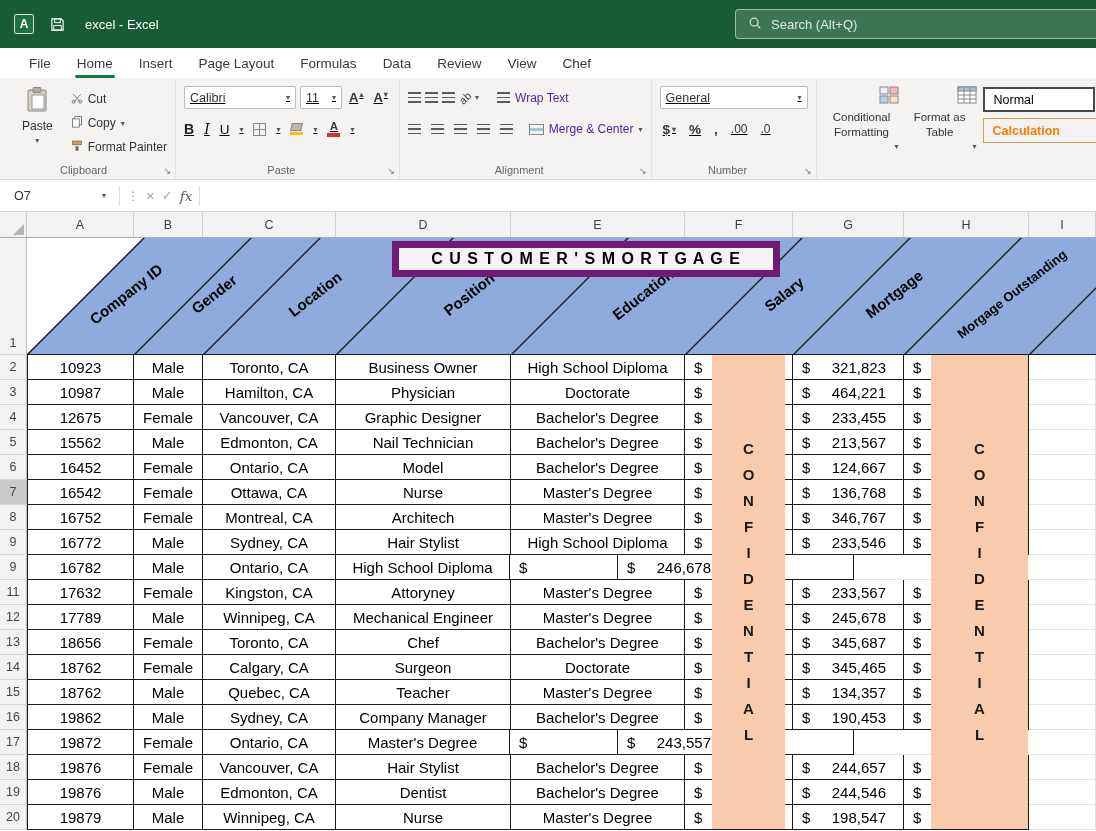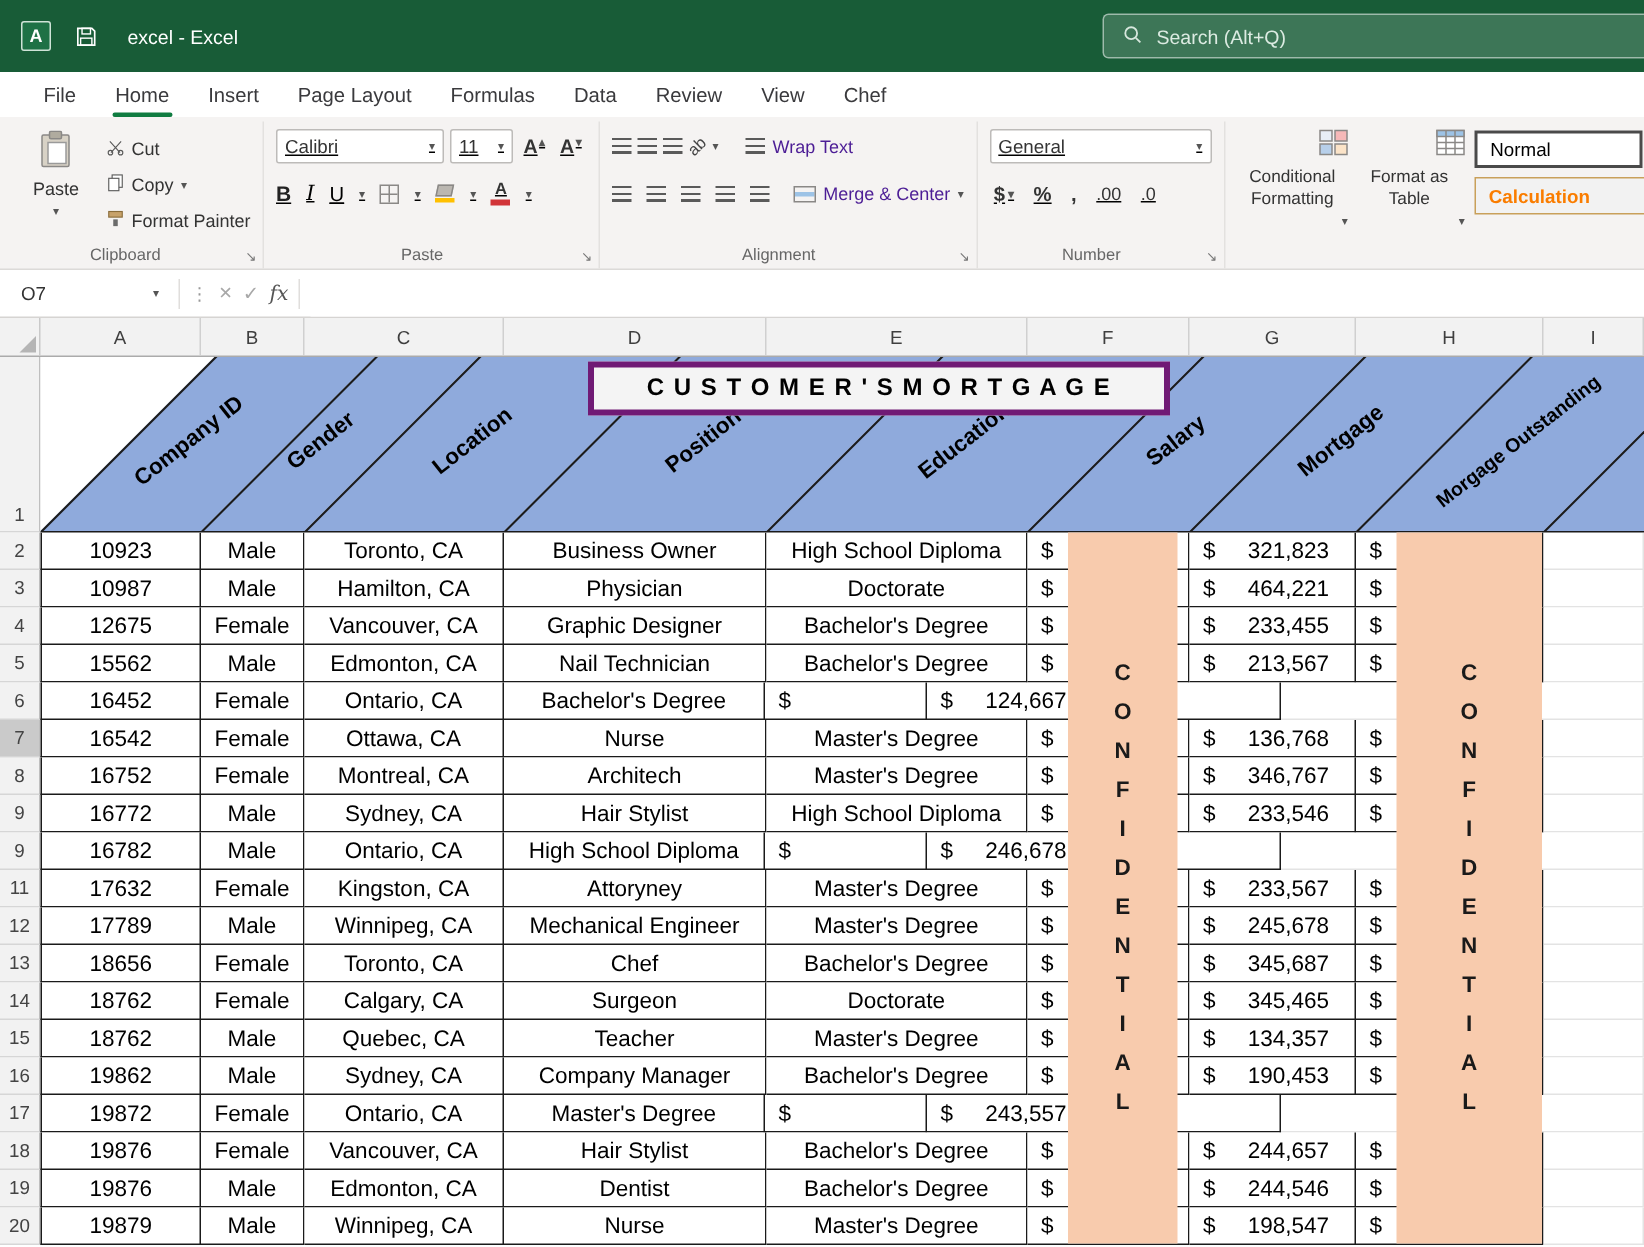--- a/index.html
+++ b/index.html
@@ -102,21 +102,21 @@
   .cell.cA { border-left:1px solid #1a1a1a; }
   .cell.cI { border-right:1px solid #E3E3E3; border-bottom:1px solid #E3E3E3; }
   .cur { justify-content:flex-start; padding-left:9px; }
   .acct { justify-content:space-between; padding:0 17px 0 9px; }
 
   
   .diag { position:relative; flex:1; overflow:hidden; background:#fff; border-bottom:1px solid #1a1a1a; }
   .skew { position:absolute; bottom:0; height:117px; background:#8FAADC; border-left:2px solid #1b1b1b; transform:skewX(-45deg); transform-origin:0 100%; z-index:1; }
   .diag-label { position:absolute; z-index:2; white-space:nowrap; font-weight:700; font-size:15px; color:#000; transform:translate(-50%,-50%) rotate(-38deg); }
   .diag-label.small { font-size:13px; }
-  .titlebox { position:absolute; left:365px; top:3px; width:388px; height:36px; background:#F4F4F4; border:4px solid #701a75; z-index:3; display:flex; align-items:center; justify-content:center; font-weight:700; font-size:16px; letter-spacing:1px; color:#000; }
+  .titlebox { position:absolute; left:365px; top:3px; width:388px; height:36px; background:#F4F4F4; border:7px solid #701a75; z-index:3; display:flex; align-items:center; justify-content:center; font-weight:700; font-size:16px; letter-spacing:1px; color:#000; }
 
   
   .confidential { position:absolute; top:117px; height:474px; background:#F8CBAD; z-index:5; display:flex; flex-direction:column; align-items:center; justify-content:center; }
   .conf-f { left:712px; width:73px; }
   .conf-h { left:931px; width:97px; }
   .conf-letter { font-size:15px; font-weight:700; color:#1a1a1a; line-height:26px; }
 </style>
 </head>
 <body>
 
@@ -443,20 +443,21 @@
               <span>213,567</span>
             </div>
             <div class="cell cH cur">$</div>
             <div class="cell cI"></div>
           </div>
           <div class="grow">
             <div class="rowhead">6</div>
             <div class="cell cA">16452</div>
             <div class="cell cB">Female</div>
             <div class="cell cC">Ontario, CA</div>
+            <div class="cell cD">Model</div>
             <div class="cell cE">Bachelor's Degree</div>
             <div class="cell cF cur">$</div>
             <div class="cell cG acct">
               <span>$</span>
               <span>124,667</span>
             </div>
             <div class="cell cH cur">$</div>
             <div class="cell cI"></div>
           </div>
           <div class="grow">

